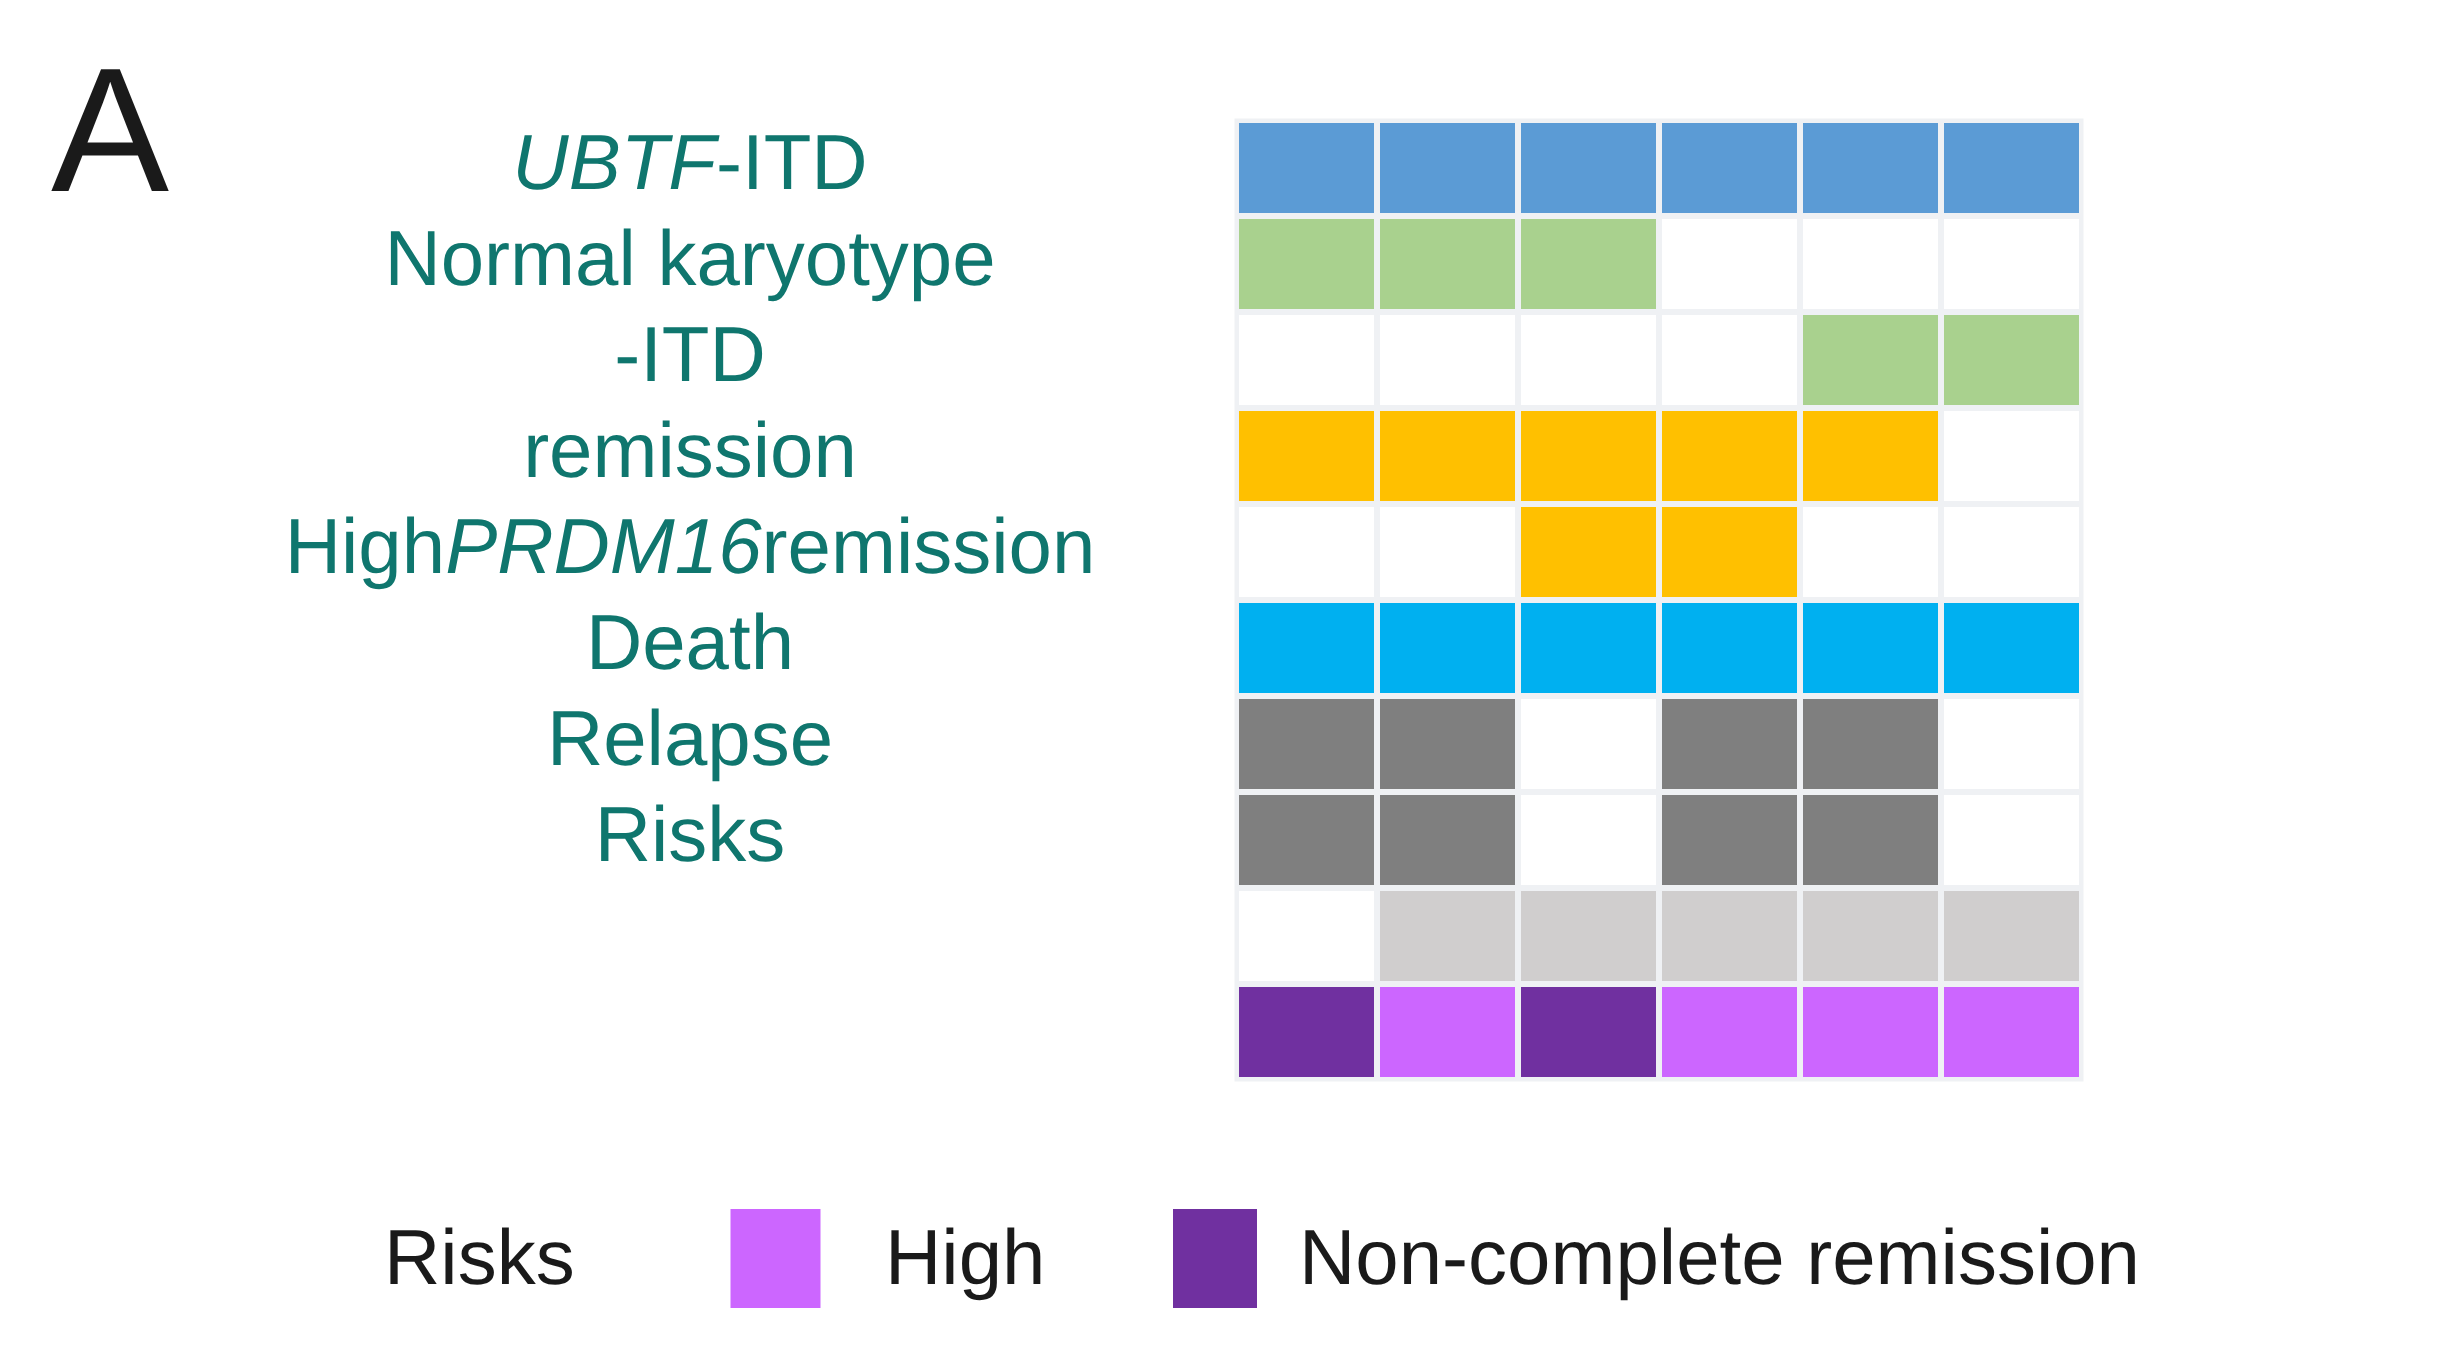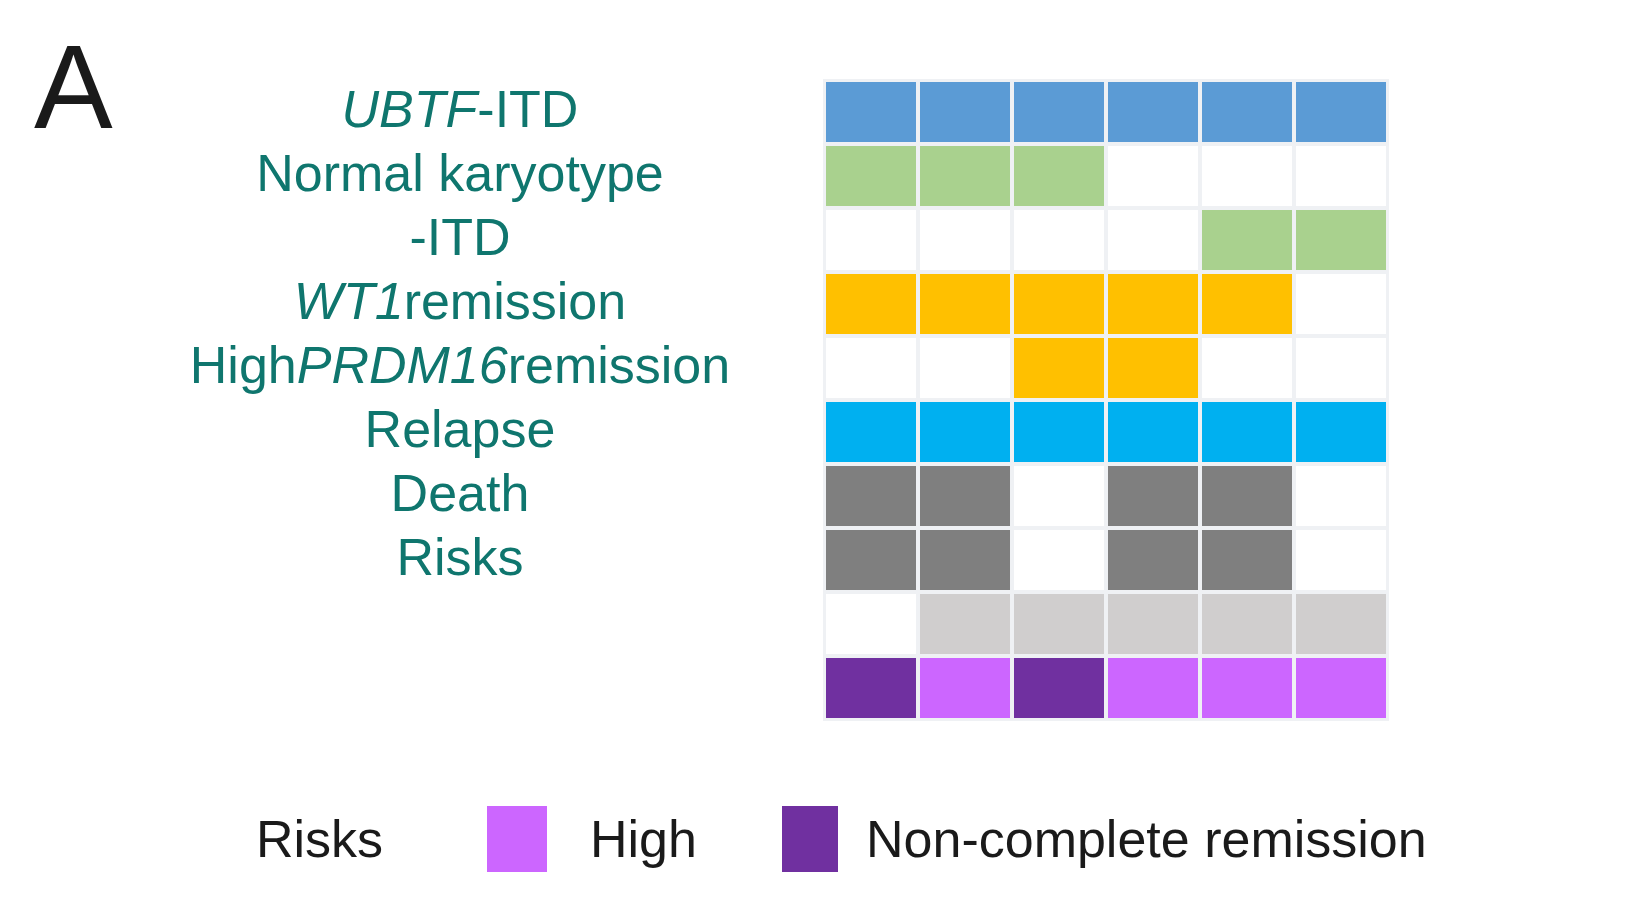--- a/index.html
+++ b/index.html
@@ -92,33 +92,32 @@
         <span class="it">UBTF</span>
         <span>-ITD</span>
       </div>
       <div class="row-label">
         <span>Normal karyotype</span>
       </div>
       <div class="row-label">
         <span>-ITD</span>
       </div>
       <div class="row-label">
-        <span class="it">WT1</span>
         <span> remission</span>
       </div>
       <div class="row-label">
         <span>High </span>
         <span class="it">PRDM16</span>
         <span> remission</span>
       </div>
       <div class="row-label">
-        <span>Relapse</span>
+        <span>Death</span>
       </div>
       <div class="row-label">
-        <span>Death</span>
+        <span>Relapse</span>
       </div>
       <div class="row-label">
         <span>Risks</span>
       </div>
     </div>
 
   <div class="grid" id="grid">
       <div class="cell" style="background: rgb(91, 155, 213);"></div>
       <div class="cell" style="background: rgb(91, 155, 213);"></div>
       <div class="cell" style="background: rgb(91, 155, 213);"></div>

